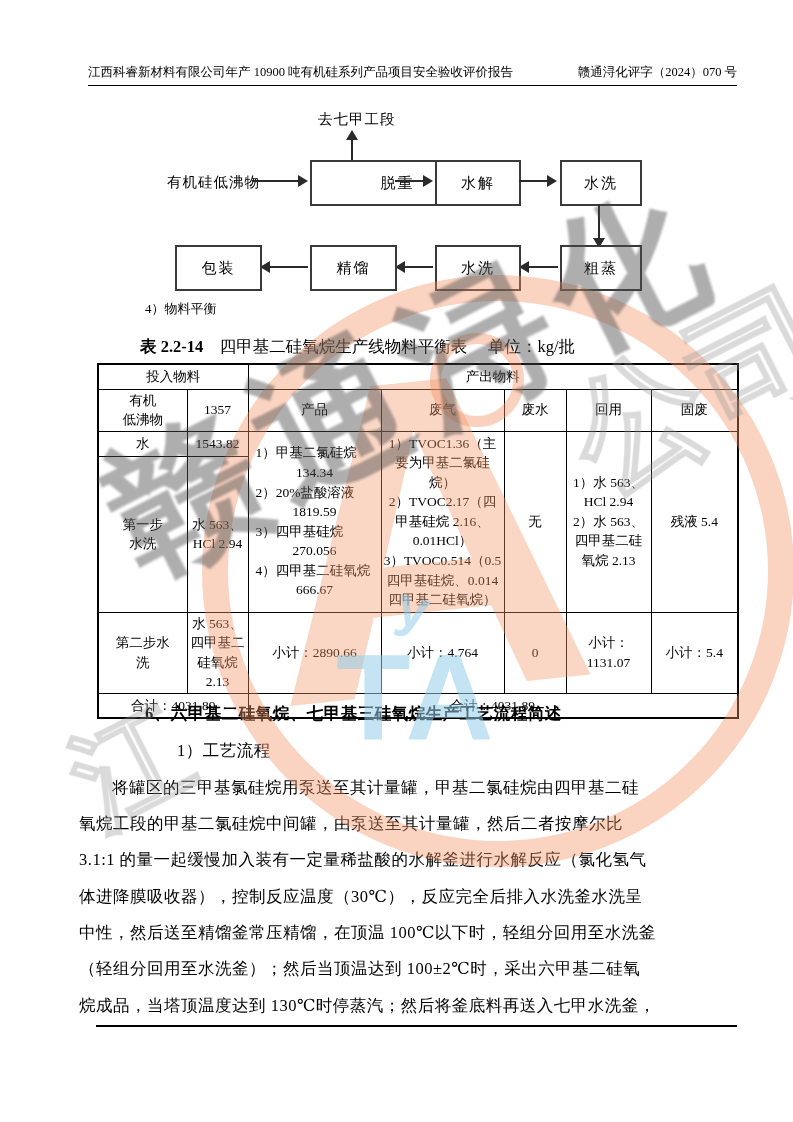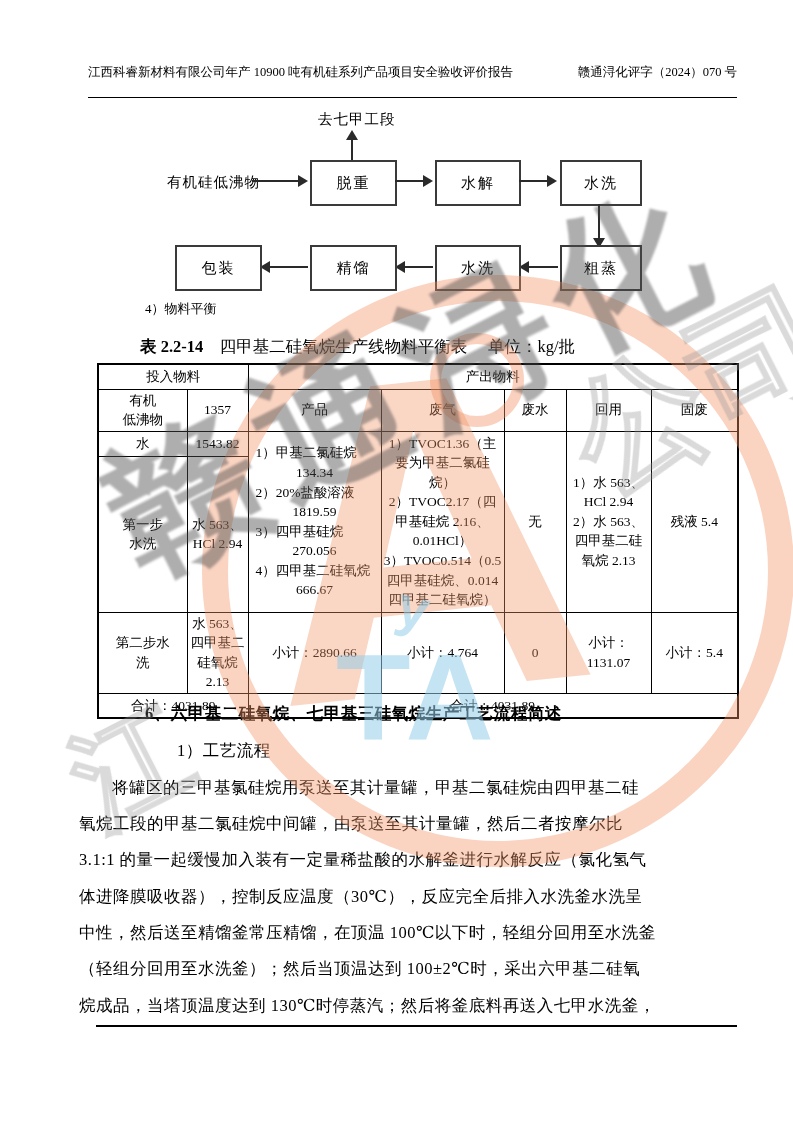--- a/index.html
+++ b/index.html
@@ -5,21 +5,21 @@
   html,body{margin:0;padding:0;background:#e8e8e8;}
   .page{
     position:relative;width:793px;height:1122px;background:#ffffff;
     margin:0 auto;overflow:hidden;
     font-family:"Liberation Serif","DejaVu Serif",serif;color:#000;
   }
   
   .hdr{
     position:absolute;top:64px;left:88px;width:649px;
     display:flex;justify-content:space-between;align-items:flex-end;
-    font-size:12.5px;border-bottom:1.5px solid #000;padding-bottom:16px;
+    font-size:12.5px;border-bottom:1.5px solid #000;padding-bottom:4px;
     white-space:nowrap;
   }
   
   .fc-box{
     position:absolute;border:2px solid #3a3a3a;background:#fff;
     display:flex;align-items:center;justify-content:center;
     font-size:15px;letter-spacing:2px;
   }
   .fc-label{position:absolute;font-size:14.5px;letter-spacing:1px;}
   .fc-line-h{position:absolute;height:2px;background:#2a2a2a;}
@@ -80,21 +80,21 @@
 
   <div>
     <div class="fc-label" style="left:318px;top:110px;">去七甲工段</div>
     <div class="fc-line-v" style="left:351px;top:140px;height:20px;"></div>
     <div class="ah-up" style="left:346px;top:130px;"></div>
 
     <div class="fc-label" style="left:167px;top:173px;">有机硅低沸物</div>
     <div class="fc-line-h" style="left:252px;top:180px;width:46px;"></div>
     <div class="ah-right" style="left:298px;top:175px;"></div>
 
-    <div class="fc-box" style="left:310px;top:160px;width:83px;height:42px;">
+    <div class="fc-box" style="left:310px;top:160px;width:83px;height:42px;padding-left:44px;">
         <span>脱重</span>
       </div>
     <div class="fc-line-h" style="left:395px;top:180px;width:28px;"></div>
     <div class="ah-right" style="left:423px;top:175px;"></div>
 
     <div class="fc-box" style="left:435px;top:160px;width:82px;height:42px;">
         <span>水解</span>
       </div>
     <div class="fc-line-h" style="left:519px;top:180px;width:28px;"></div>
     <div class="ah-right" style="left:547px;top:175px;"></div>

